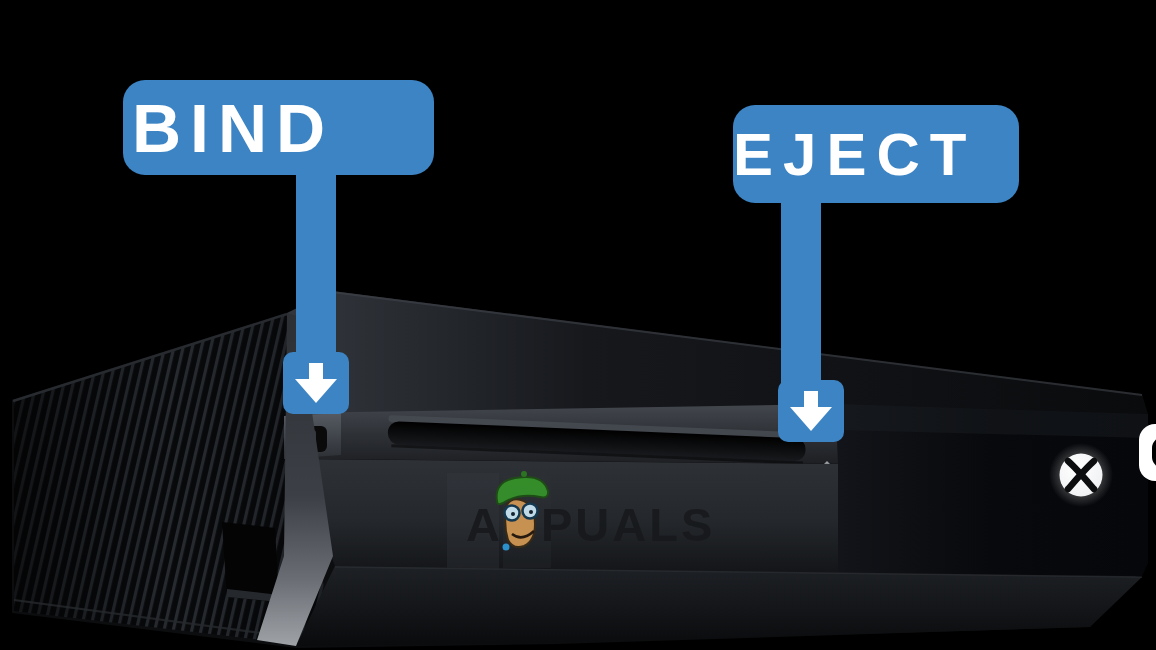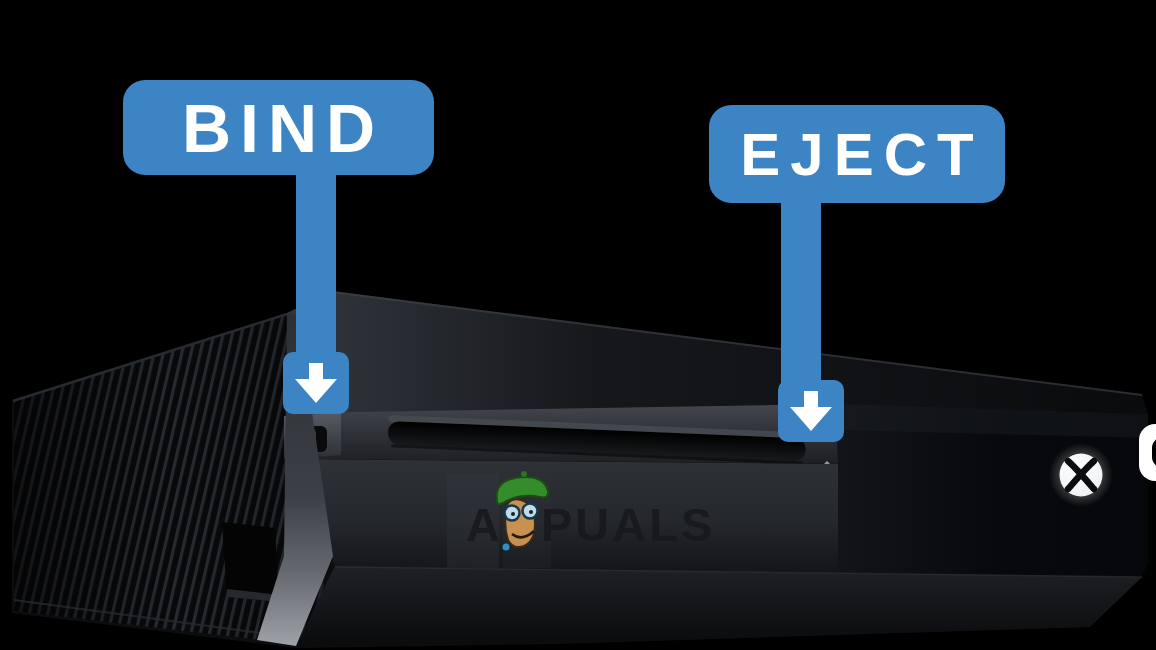--- a/index.html
+++ b/index.html
@@ -5,26 +5,26 @@
   html,body{margin:0;padding:0;background:#000;}
   .stage{
     position:relative;width:1156px;height:650px;overflow:hidden;
     background:var(--background,#000);
     font-family:"Liberation Sans",sans-serif;
   }
   .console-svg{position:absolute;left:0;top:0;width:1156px;height:650px;display:block;}
   
   .callout-label{
     position:absolute;background:var(--accent-blue,#3c84c4);
-    border-radius:22px;display:flex;align-items:center;justify-content:center;
+    border-radius:22px;display:flex;align-items:center;
     color:var(--label-text,#fff);font-weight:bold;z-index:10;
     text-transform:uppercase;
   }
   .bind-label{left:123px;top:80px;width:302px;height:95px;font-size:68px;letter-spacing:9px;padding-left:9px;}
-  .eject-label{left:709px;top:105px;width:286px;height:98px;font-size:60px;letter-spacing:10px;padding-left:10px;}
+  .eject-label{left:733px;top:105px;width:286px;height:98px;font-size:60px;letter-spacing:10px;}
   .stem{position:absolute;width:40px;background:var(--accent-blue,#3c84c4);z-index:9;}
   .bind-stem{left:296px;top:168px;height:196px;}
   .eject-stem{left:781px;top:198px;height:194px;}
   .arrow-box{
     position:absolute;width:66px;height:62px;border-radius:10px;
     background:var(--accent-blue,#3c84c4);display:flex;align-items:center;justify-content:center;z-index:10;
   }
   .bind-arrow-box{left:283px;top:352px;}
   .eject-arrow-box{left:778px;top:380px;}
   .arrow-down{display:flex;flex-direction:column;align-items:center;}

